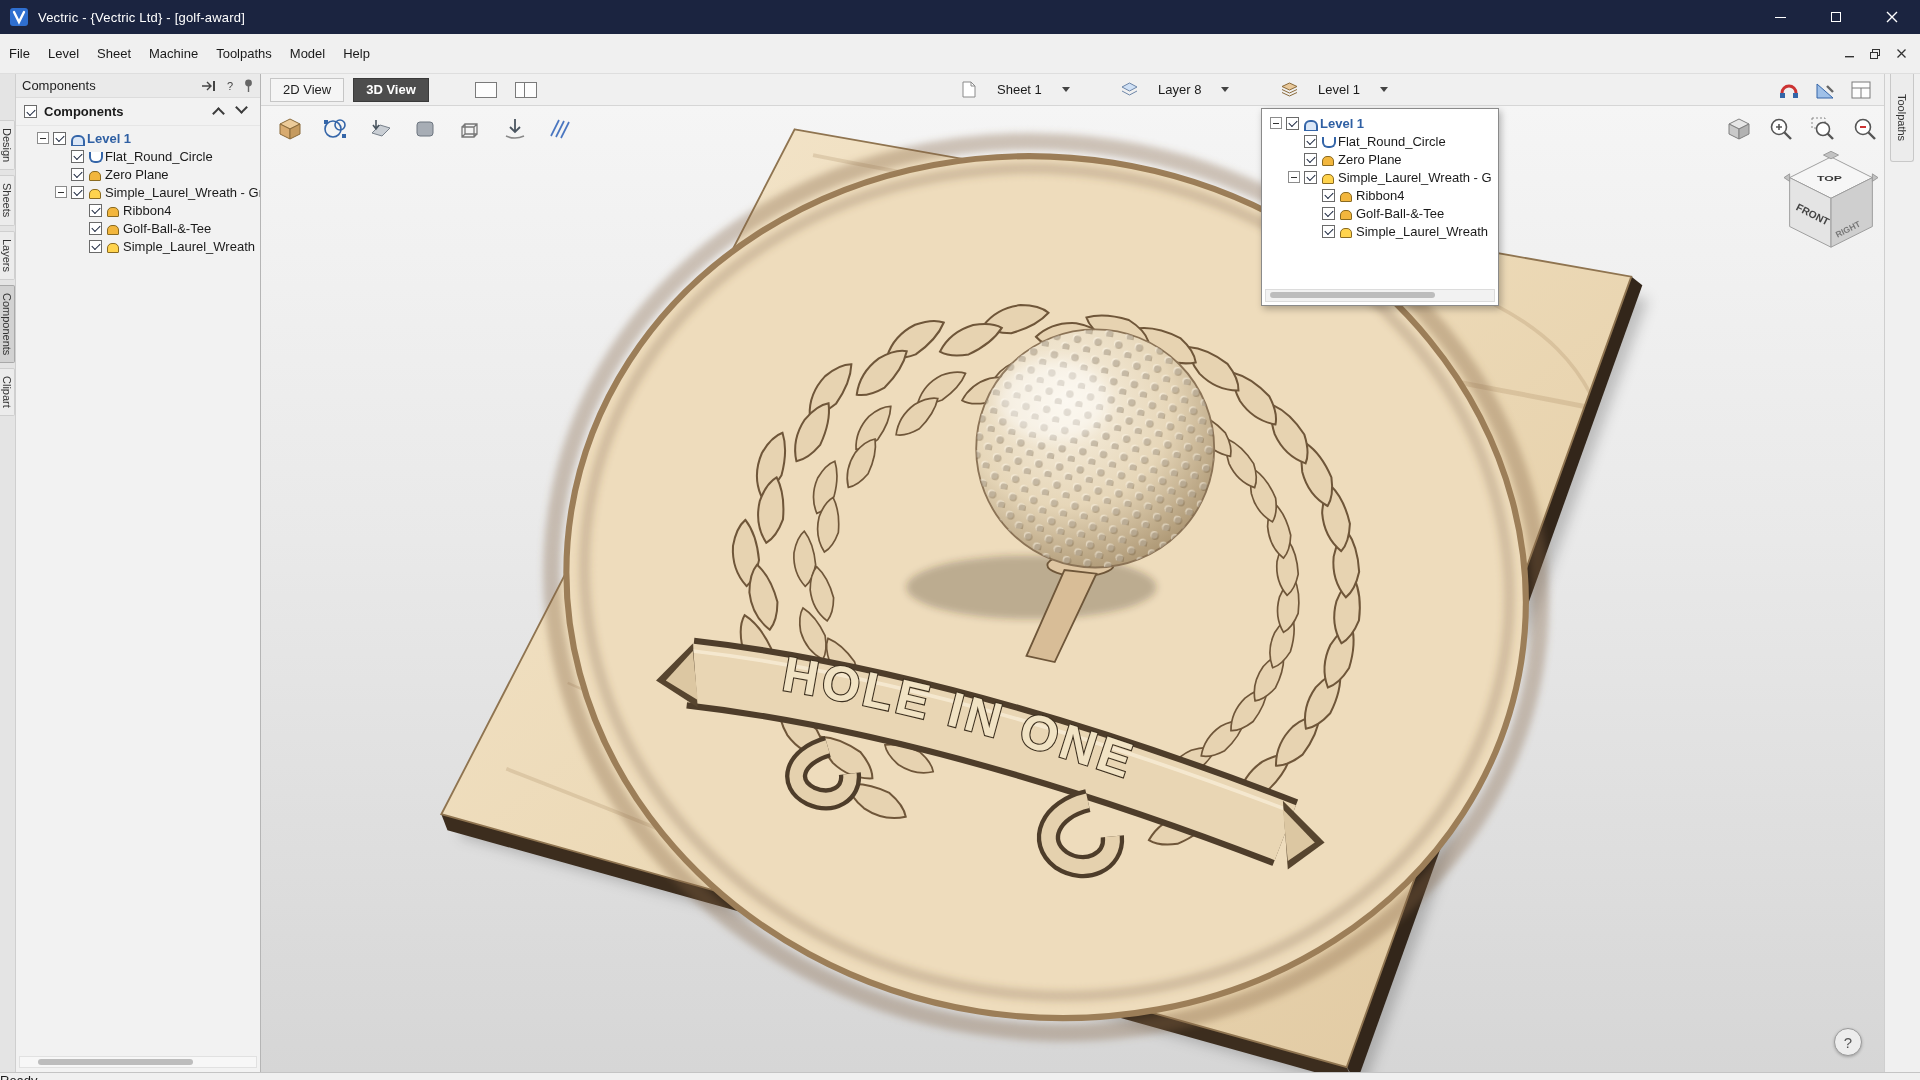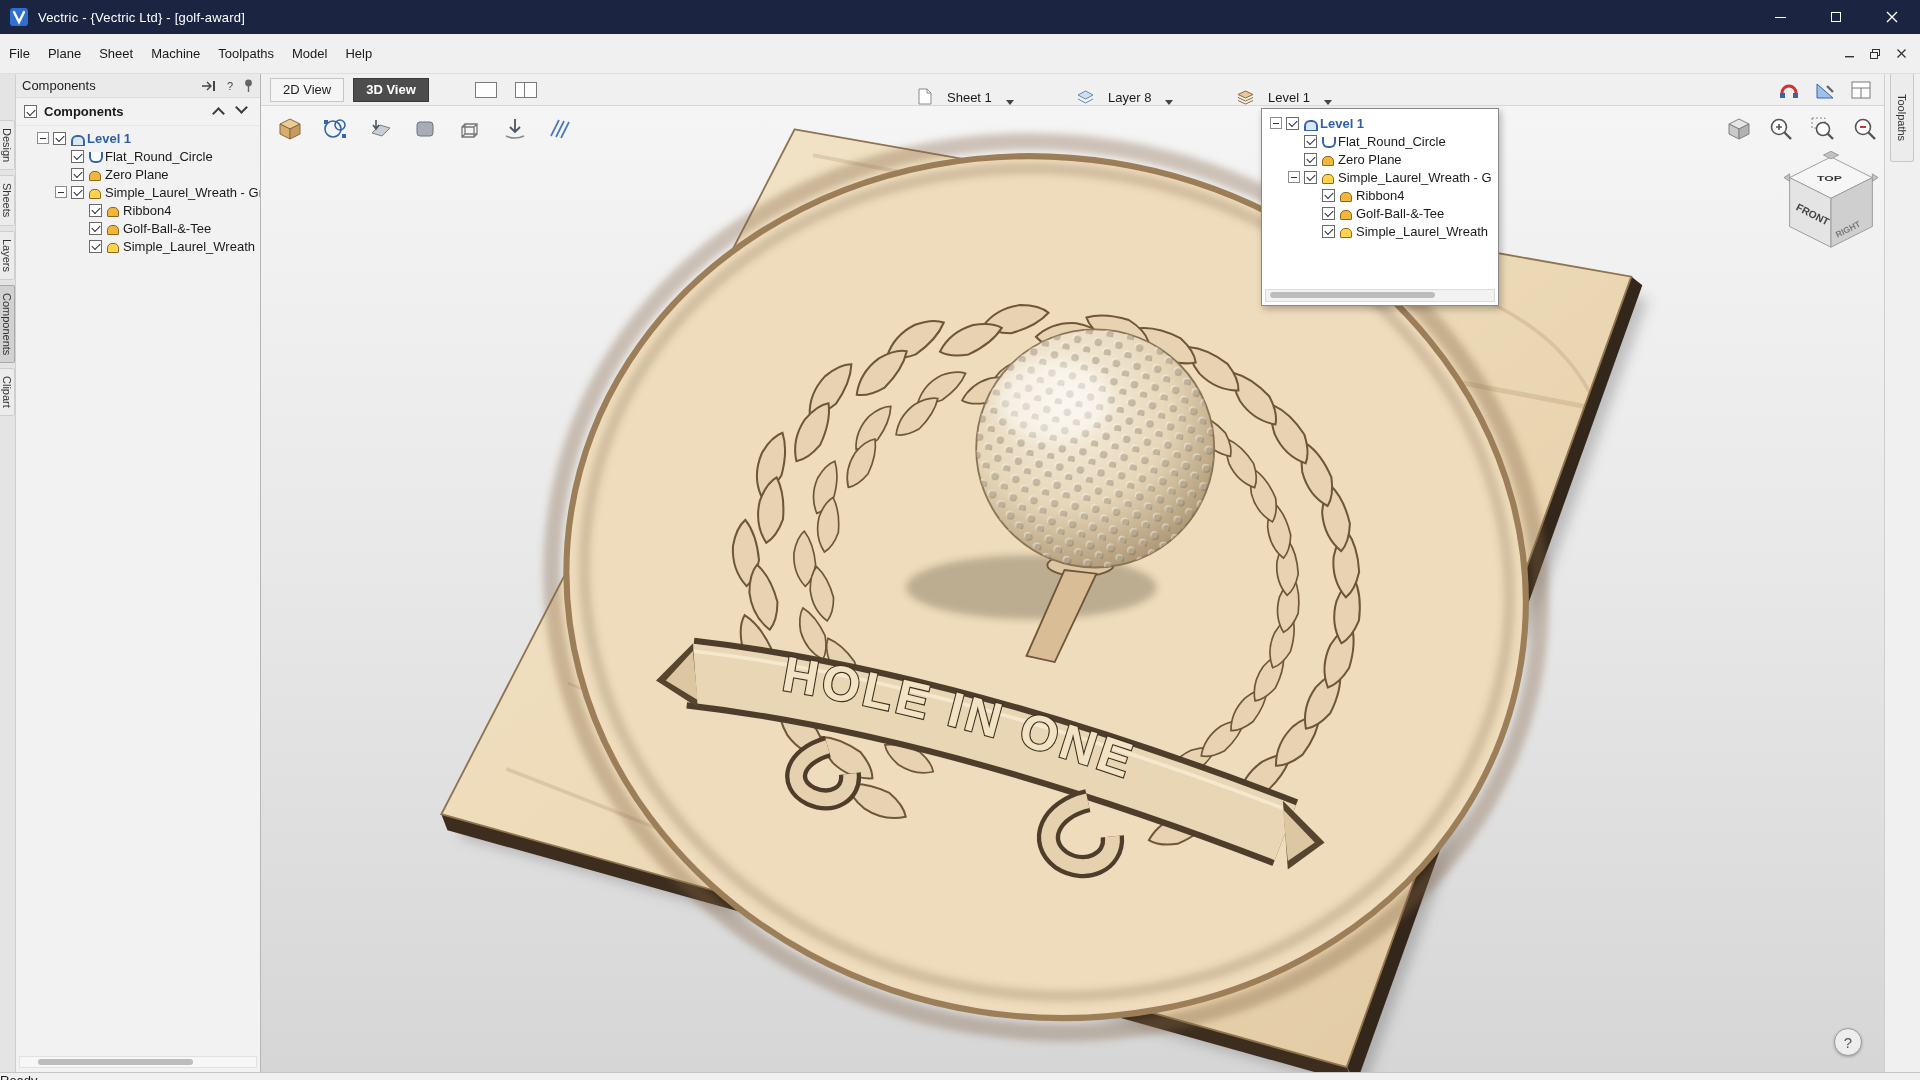--- a/index.html
+++ b/index.html
@@ -76,21 +76,21 @@
 
   
   .main-col{flex:1;display:flex;flex-direction:column;min-width:0;}
   .toolbar{height:32px;background:#f0f0f0;display:flex;align-items:center;position:relative;
     border-bottom:1px solid #d6d6d6;flex:none;}
   .view-tab{height:24px;display:flex;align-items:center;padding:0 12px;margin-left:9px;
     background:#f5f5f5;border:1px solid #c6c6c6;color:#222;}
   .view-tab.active{background:#4d4d4d;border-color:#3a3a3a;color:#fff;font-weight:bold;}
   .split-btns{display:flex;gap:10px;margin-left:42px;}
   .split-btn{width:30px;height:22px;display:flex;align-items:center;justify-content:center;}
-  .dd{position:absolute;display:flex;align-items:flex-end;gap:14px;height:100%;}
+  .dd{position:absolute;display:flex;align-items:center;gap:20px;height:100%;margin-left:44px;}
   .dd .caret{width:0;height:0;border-left:4px solid transparent;border-right:4px solid transparent;
     border-top:5px solid #444;display:block;}
   #dd-sheet{left:657px;} #dd-layer{left:816px;} #dd-level{left:976px;}
   .tb-right{position:absolute;right:12px;display:flex;gap:14px;align-items:center;height:100%;}
 
   
   .viewport{position:relative;flex:1;overflow:hidden;background:linear-gradient(#f5f5f5 0%,#e9e9e9 45%,#d6d6d6 100%);}
   .scene-svg{position:absolute;left:0;top:0;width:100%;height:100%;}
   .view-tools-left{position:absolute;left:14px;top:8px;display:flex;gap:15px;align-items:center;}
   .vtool{width:30px;height:30px;display:flex;align-items:center;justify-content:center;}
@@ -141,21 +141,21 @@
     <div class="win-btn">
       <svg width="12" height="12" viewBox="0 0 12 12">
           <path d="M1 1 L11 11 M11 1 L1 11" stroke="#fff" stroke-width="1.4"></path>
         </svg>
     </div>
   </div>
 </div>
 
 <div class="menubar">
   <span class="menu-item">File</span>
-  <span class="menu-item">Plane</span>
+  <span class="menu-item">Level</span>
   <span class="menu-item">Sheet</span>
   <span class="menu-item">Machine</span>
   <span class="menu-item">Toolpaths</span>
   <span class="menu-item">Model</span>
   <span class="menu-item">Help</span>
   <div class="mdi-buttons">
     <div class="mdi-btn">
         <svg width="9" height="9">
           <rect x="0" y="7" width="9" height="1.4" fill="#333"></rect>
         </svg>

